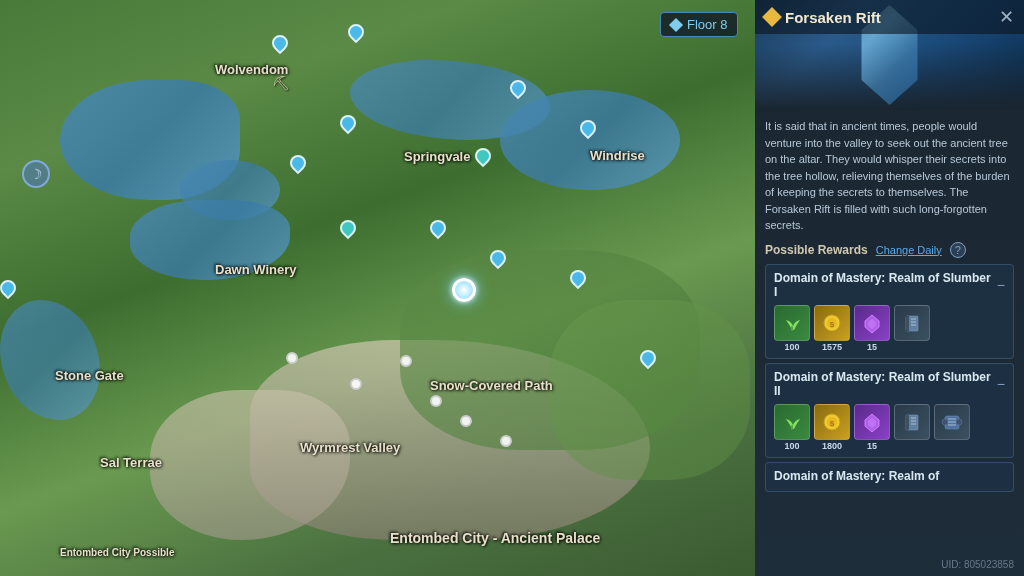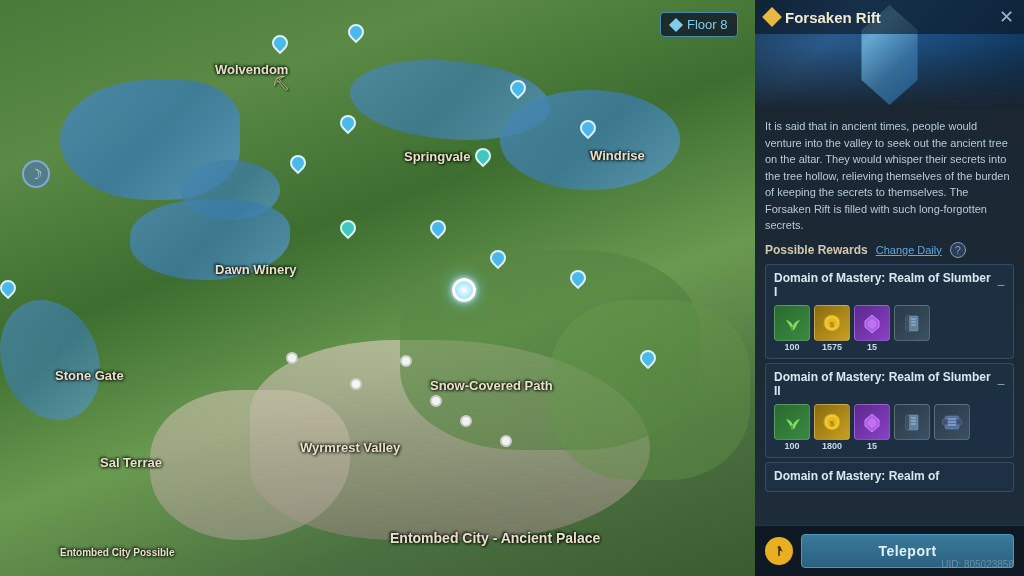--- a/index.html
+++ b/index.html
@@ -543,25 +543,15 @@
 
       <div class="reward-card" style="padding-bottom:2px;">
         <div class="reward-card-header">
           <span class="reward-card-title">Domain of Mastery: Realm of</span>
         </div>
       </div>
 
     </div>
   </div>
 
-  <div class="teleport-bar">
-    <div class="teleport-icon-wrap">
-      <svg width="16" height="16" viewBox="0 0 16 16">
-        <circle cx="8" cy="8" r="6" fill="#e8b020"></circle>
-        <path d="M8 3 L10 7 L8 6 L8 13" stroke="#3a2a00" stroke-width="1.5" fill="none"></path>
-        <path d="M6 5 L8 3 L10 5" fill="#3a2a00"></path>
-      </svg>
-    </div>
-    <button class="teleport-btn">Teleport</button>
-  </div>
 
   <span class="uid-text">UID: 805023858</span>
 </div>
 
 </body></html>

